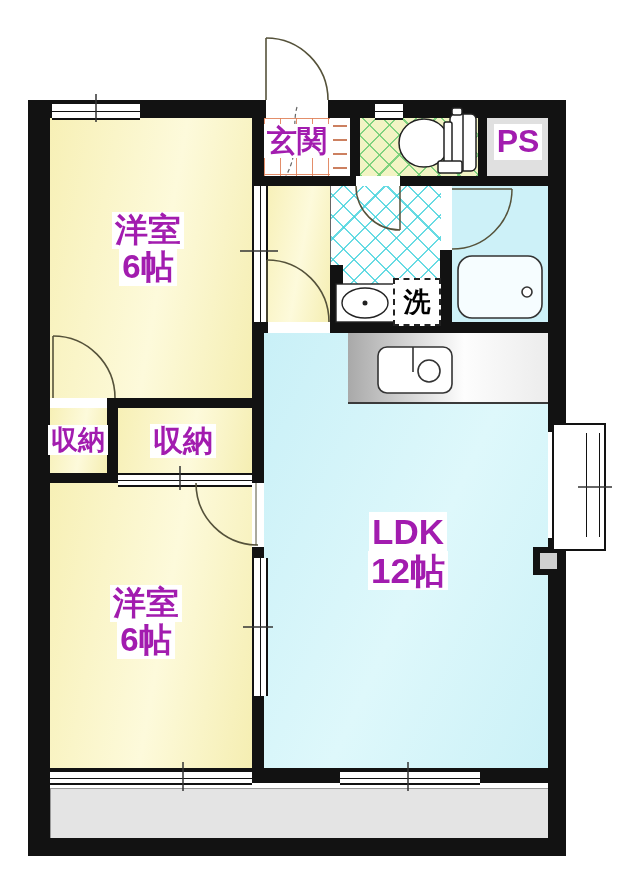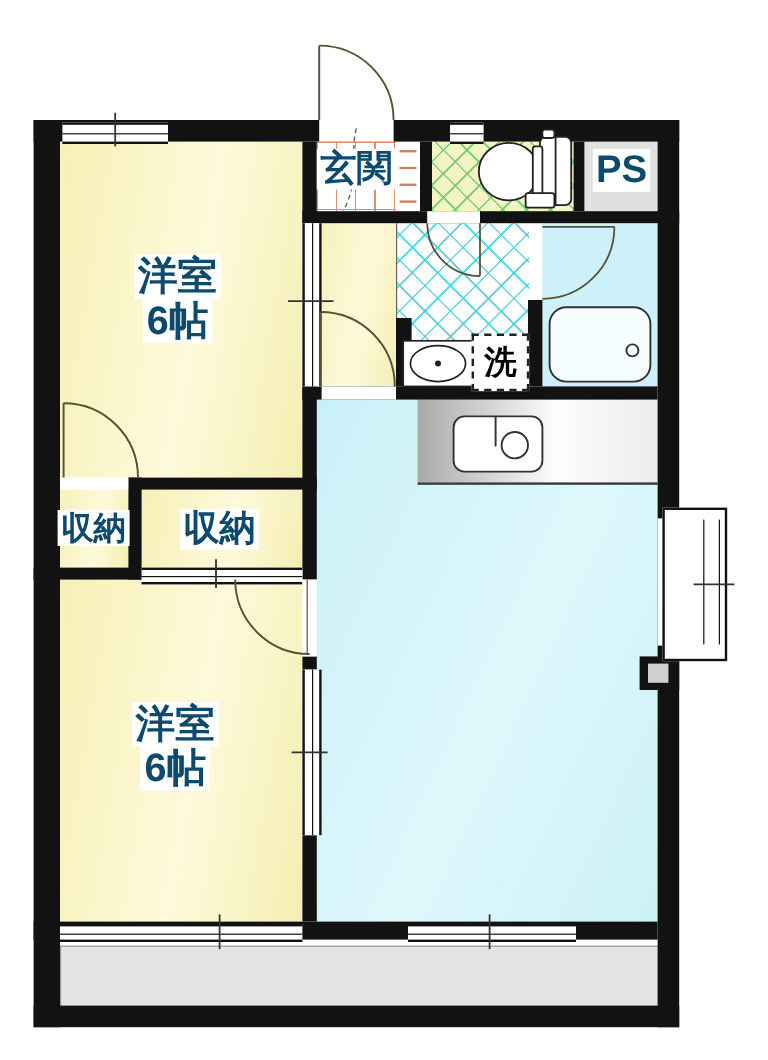--- a/index.html
+++ b/index.html
@@ -25,21 +25,21 @@
   .pat-wash{background-color:#fff;border-left:1px solid #666;background-image:
      repeating-linear-gradient(45deg, rgba(66,210,220,.8) 0 1.5px, transparent 1.5px 15px),
      repeating-linear-gradient(-45deg, rgba(66,210,220,.8) 0 1.5px, transparent 1.5px 15px);}
   .counter{background:linear-gradient(to right,#a9a9a9,#fdfdfd 58%,#ececec);
      border-bottom:2px solid #3a3a3a;z-index:1;}
   .balcony{background:#e4e4e4;border:1px solid #9a9a9a;}
   .psbox{background:#e0e0e0;}
   .bay{background:#fff;border:2px solid #121212;z-index:3;}
   .bayglass{background:#fff;border-left:1px solid #121212;border-right:1px solid #121212;z-index:3;}
   .grayinset{background:#cfcfcf;z-index:3;}
-  .lbl{z-index:5;font-weight:bold;color:#0c4a6e;text-align:center;line-height:1.12;white-space:nowrap;}
+  .lbl{z-index:5;font-weight:bold;color:#a21caf;text-align:center;line-height:1.12;white-space:nowrap;}
   .lbl .ln{background:#fff;padding:0 3px;display:inline-block;}
   .lbl .stack{display:block;}
   .sen{z-index:5;border:2px dashed #222;background:#fff;display:flex;align-items:center;justify-content:center;font-weight:bold;}
   #ovl{position:absolute;left:0;top:0;z-index:4;pointer-events:none;}
 </style>
 </head>
 <body>
 
 <div id="plan">
 
@@ -189,15 +189,17 @@
     <span class="ln">収納</span>
   </div>
   <div class="sen" style="position:absolute;left:393px;top:278px;width:44px;height:44px;font-size:27px;">
     <span>洗</span>
   </div>
   <div class="lbl" style="left:83px;top:585px;width:126px;font-size:33px;">
     <span class="stack"><span class="ln">洋室</span></span>
     <span class="stack"><span class="ln">6帖</span></span>
   </div>
   <div class="lbl" style="left:345px;top:512px;width:126px;font-size:35px;">
+    <span class="stack"><span class="ln">LDK</span></span>
+    <span class="stack"><span class="ln">12帖</span></span>
   </div>
 
 </div>
 
 </body></html>

